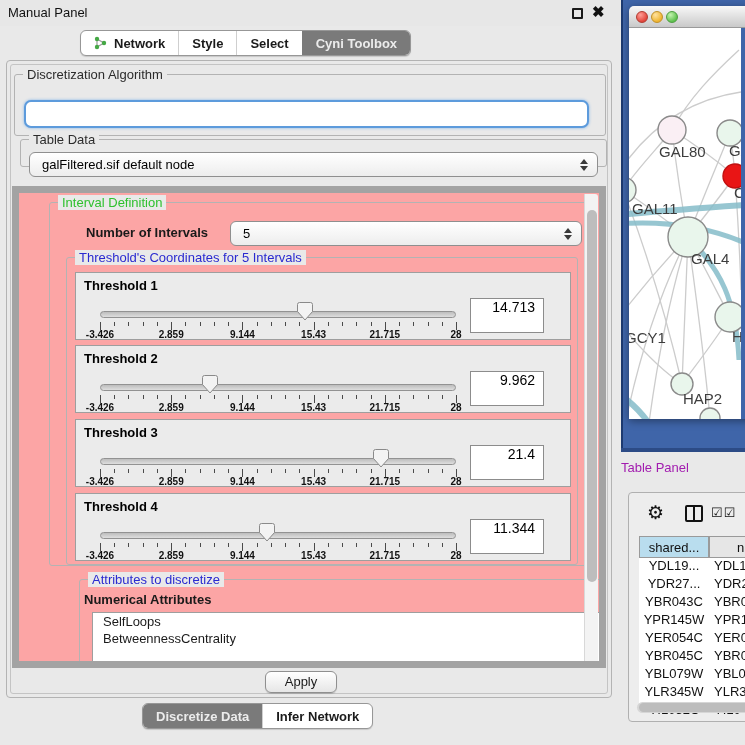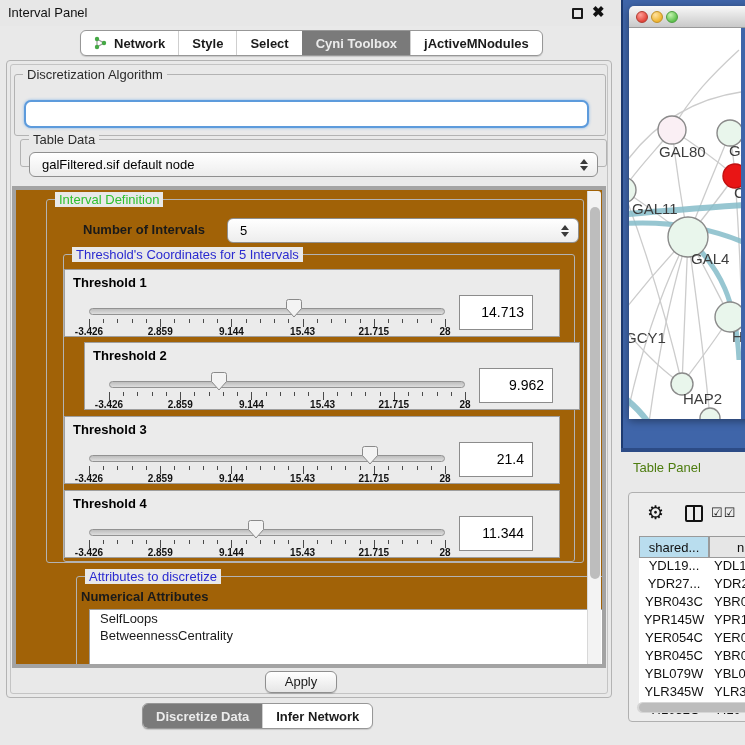--- a/index.html
+++ b/index.html
@@ -52,44 +52,44 @@
   .combo .combo-text { position:absolute; left:12px; top:4px; color:#000; white-space:nowrap; }
   .spin-arrows { position:absolute; right:9px; top:50%; transform:translateY(-50%); width:9px; height:12px; }
   .spin-arrows:before { content:""; position:absolute; left:1px; top:0;
     border-left:4px solid transparent; border-right:4px solid transparent; border-bottom:5px solid #3a3a3a; }
   .spin-arrows:after { content:""; position:absolute; left:1px; bottom:0;
     border-left:4px solid transparent; border-right:4px solid transparent; border-top:5px solid #3a3a3a; }
   #tabledata-combo { left:8px; top:12px; width:569px; height:25px; }
 
   
   #scroll-panel { position:absolute; left:12px; top:186px; width:594px; height:482px;
-    border:4px solid #a3a3a3; background:#a16207; overflow:hidden; }
+    border:7px solid #a3a3a3; background:#fca5a5; overflow:hidden; }
   #panel-vscroll { position:absolute; right:1px; top:1px; width:14px; height:480px;
     background:#f3f3f3; border-left:1px solid #d8d8d8; border-radius:0 3px 3px 0; }
   #panel-vscroll .vthumb { position:absolute; left:2px; top:16px; width:10px; height:372px;
     background:#bdbdbd; border-radius:6px; }
 
   #interval-group { left:30px; top:9px; width:538px; height:364px; }
   #num-intervals-label { position:absolute; left:36px; top:22px; font-size:13px; font-weight:bold; }
   #num-intervals-spin { left:180px; top:18px; width:352px; height:25px; }
   #thresholds-group { position:absolute; left:16px; top:54px; width:512px; height:308px;
     border:1px solid #b3b3b3; border-radius:3px; }
 
-  .th-box { position:absolute; left:0; width:496px; height:68px; border:1px solid #9e9e9e; background:#ebebeb; }
+  .th-box { position:absolute; left:8px; width:496px; height:68px; border:1px solid #9e9e9e; background:#ebebeb; }
   .th-title { position:absolute; left:8px; top:5px; font-size:13px; font-weight:bold; color:#000; }
   .th-track { position:absolute; left:24px; top:38px; width:356px; height:7px; border:1px solid #929292;
     border-radius:4px; background:linear-gradient(#bdbdbd,#dedede); }
   .th-thumb { position:absolute; top:29px; width:16px; height:19px; }
   .tick { position:absolute; width:1px; background:#4a4a4a; }
   .tick.minor { top:49px; height:4px; }
   .tick.major { top:49px; height:8px; }
   .tick-label { position:absolute; top:56px; font-size:10px; font-weight:bold; color:#111;
     transform:translateX(-50%); white-space:nowrap; }
   .th-value { position:absolute; right:26px; top:25px; width:74px; height:35px; background:#fff;
-    border:1px solid #8c8c8c; font-size:14px; color:#000; text-align:right; padding:8px 8px 0 0; }
+    border:1px solid #8c8c8c; font-size:14px; color:#000; text-align:right; padding:0 8px 0 0; }
 
   #attrs-group { left:24px; top:386px; width:566px; height:110px;margin-left:36px; }
   #attrs-list-label { position:absolute; left:4px; top:12px; font-size:13px; font-weight:bold; }
   #attrs-list { position:absolute; left:12px; top:32px; width:542px; height:72px; background:#fff;
     border:1px solid #9e9e9e; overflow:hidden; }
   .attr-item { font-size:13px; color:#1a1a1a; padding:1px 8px 1px 10px; white-space:nowrap; }
   #attrs-vscroll { position:absolute; right:1px; top:1px; width:12px; height:70px; background:#ededed; }
   #attrs-vscroll .vthumb { position:absolute; left:1px; top:1px; width:9px; height:46px;
     background:#bdbdbd; border-radius:5px; }
 
@@ -109,21 +109,21 @@
   #net-window { position:absolute; left:8px; top:6px; width:150px; height:413px;
     border-radius:5px 0 0 0; box-shadow:0 2px 8px rgba(0,0,0,0.4); }
   #net-titlebar { position:absolute; left:0; top:0; width:100%; height:22px;
     background:linear-gradient(#f8f8f8,#c9c9c9); border-radius:5px 0 0 0; border-bottom:1px solid #9a9a9a; }
   .tl { position:absolute; top:5px; width:12px; height:12px; border-radius:50%; }
   #tl-close { left:7px;  background:radial-gradient(circle at 35% 30%, #ff9d96, #e2463c 70%); border:1px solid #b03a30; }
   #tl-min   { left:22px; background:radial-gradient(circle at 35% 30%, #ffe2a0, #efb42f 70%); border:1px solid #c09028; }
   #tl-zoom  { left:37px; background:radial-gradient(circle at 35% 30%, #c4f3b0, #5fc14f 70%); border:1px solid #4d9e40; }
   #net-canvas { position:absolute; left:0; top:22px; width:112px; height:391px; background:#fff; overflow:hidden; }
 
-  #tp-title { position:absolute; left:12px; top:460px; font-size:13px; color:#4d7c0f; }
+  #tp-title { position:absolute; left:0; top:460px; font-size:13px; color:#a21caf; }
   #table-panel-box { position:absolute; left:7px; top:492px; width:145px; height:230px;
     background:#ededed; border:1px solid #b0b0b0; border-radius:4px; }
   #tp-gear { position:absolute; left:18px; top:8px; font-size:19px; color:#111; }
   #tp-columns-icon { position:absolute; left:56px; top:12px; width:18px; height:17px; border:2px solid #111; border-radius:2px; }
   #tp-columns-icon:before { content:""; position:absolute; left:6px; top:0; width:2px; height:13px; background:#111; }
   #tp-checks { position:absolute; left:82px; top:12px; font-size:13px; color:#111; letter-spacing:1px; }
 
   #tp-table { position:absolute; left:10px; top:43px; width:150px; height:175px; background:#fff; }
   .tp-hcell { position:absolute; top:0; height:22px; border:1px solid #9a9a9a; font-size:13px;
     text-align:center; line-height:21px; color:#111; }
@@ -136,21 +136,21 @@
     background:#d6d6d6; border-radius:6px; }
   #tp-hscroll .hthumb { position:absolute; left:2px; top:1px; width:120px; height:9px;
     background:#bdbdbd; border-radius:5px; }
 </style>
 </head>
 <body>
 
 <div id="control-panel">
 
   <div id="cp-titlebar">
-    <span id="cp-title">Interval Panel</span>
+    <span id="cp-title">Manual Panel</span>
     <span id="float-icon"></span>
     <span id="close-icon">✖</span>
   </div>
 
   <div class="seg-group" id="top-tabs" style="left:80px; top:30px;">
       <div class="seg">
         <span class="seg-ic">
           <svg class="net-glyph" viewBox="0 0 14 14">
             <line x1="3" y1="3" x2="10" y2="7" stroke="#9a9a9a" stroke-width="1.2"></line>
             <line x1="3" y1="11" x2="10" y2="7" stroke="#9a9a9a" stroke-width="1.2"></line>
@@ -163,23 +163,20 @@
         <span>Network</span>
       </div>
       <div class="seg">
         <span>Style</span>
       </div>
       <div class="seg">
         <span>Select</span>
       </div>
       <div class="seg selected">
         <span>Cyni Toolbox</span>
-      </div>
-      <div class="seg">
-        <span>jActiveMNodules</span>
       </div>
     </div>
 
   <div id="cp-main"></div>
   <div id="cp-content"></div>
 
   <div class="group" id="algo-group">
     <span class="group-label lbl-dark">Discretization Algorithm</span>
   </div>
   <div id="algo-combo"></div>
@@ -237,21 +234,21 @@
             <div class="tick-label" style="left: 95.2px;">2.859</div>
             <div class="tick-label" style="left: 166.4px;">9.144</div>
             <div class="tick-label" style="left: 237.6px;">15.43</div>
             <div class="tick-label" style="left: 308.8px;">21.715</div>
             <div class="tick-label" style="left: 380px;">28</div>
             <div class="th-thumb" style="left: 221.482px;"><svg width="16" height="19" viewBox="0 0 16 19">
                 <path d="M2.5,0.5 h11 a2,2 0 0 1 2,2 v7 l-7.5,8.5 l-7.5,-8.5 v-7 a2,2 0 0 1 2,-2 z" fill="#f3f3f3" stroke="#8a8a8a"></path>
               </svg></div>
             <div class="th-value">14.713</div>
           </div>
-          <div class="th-box" style="top: 87px; margin-left: 20px;">
+          <div class="th-box" style="top: 87px;">
             <div class="th-title">Threshold 2</div>
             <div class="th-track"></div>
             <div class="tick major" style="left: 24px;"></div>
             <div class="tick minor" style="left: 38.24px;"></div>
             <div class="tick minor" style="left: 52.48px;"></div>
             <div class="tick minor" style="left: 66.72px;"></div>
             <div class="tick minor" style="left: 80.96px;"></div>
             <div class="tick major" style="left: 95.2px;"></div>
             <div class="tick minor" style="left: 109.44px;"></div>
             <div class="tick minor" style="left: 123.68px;"></div>

